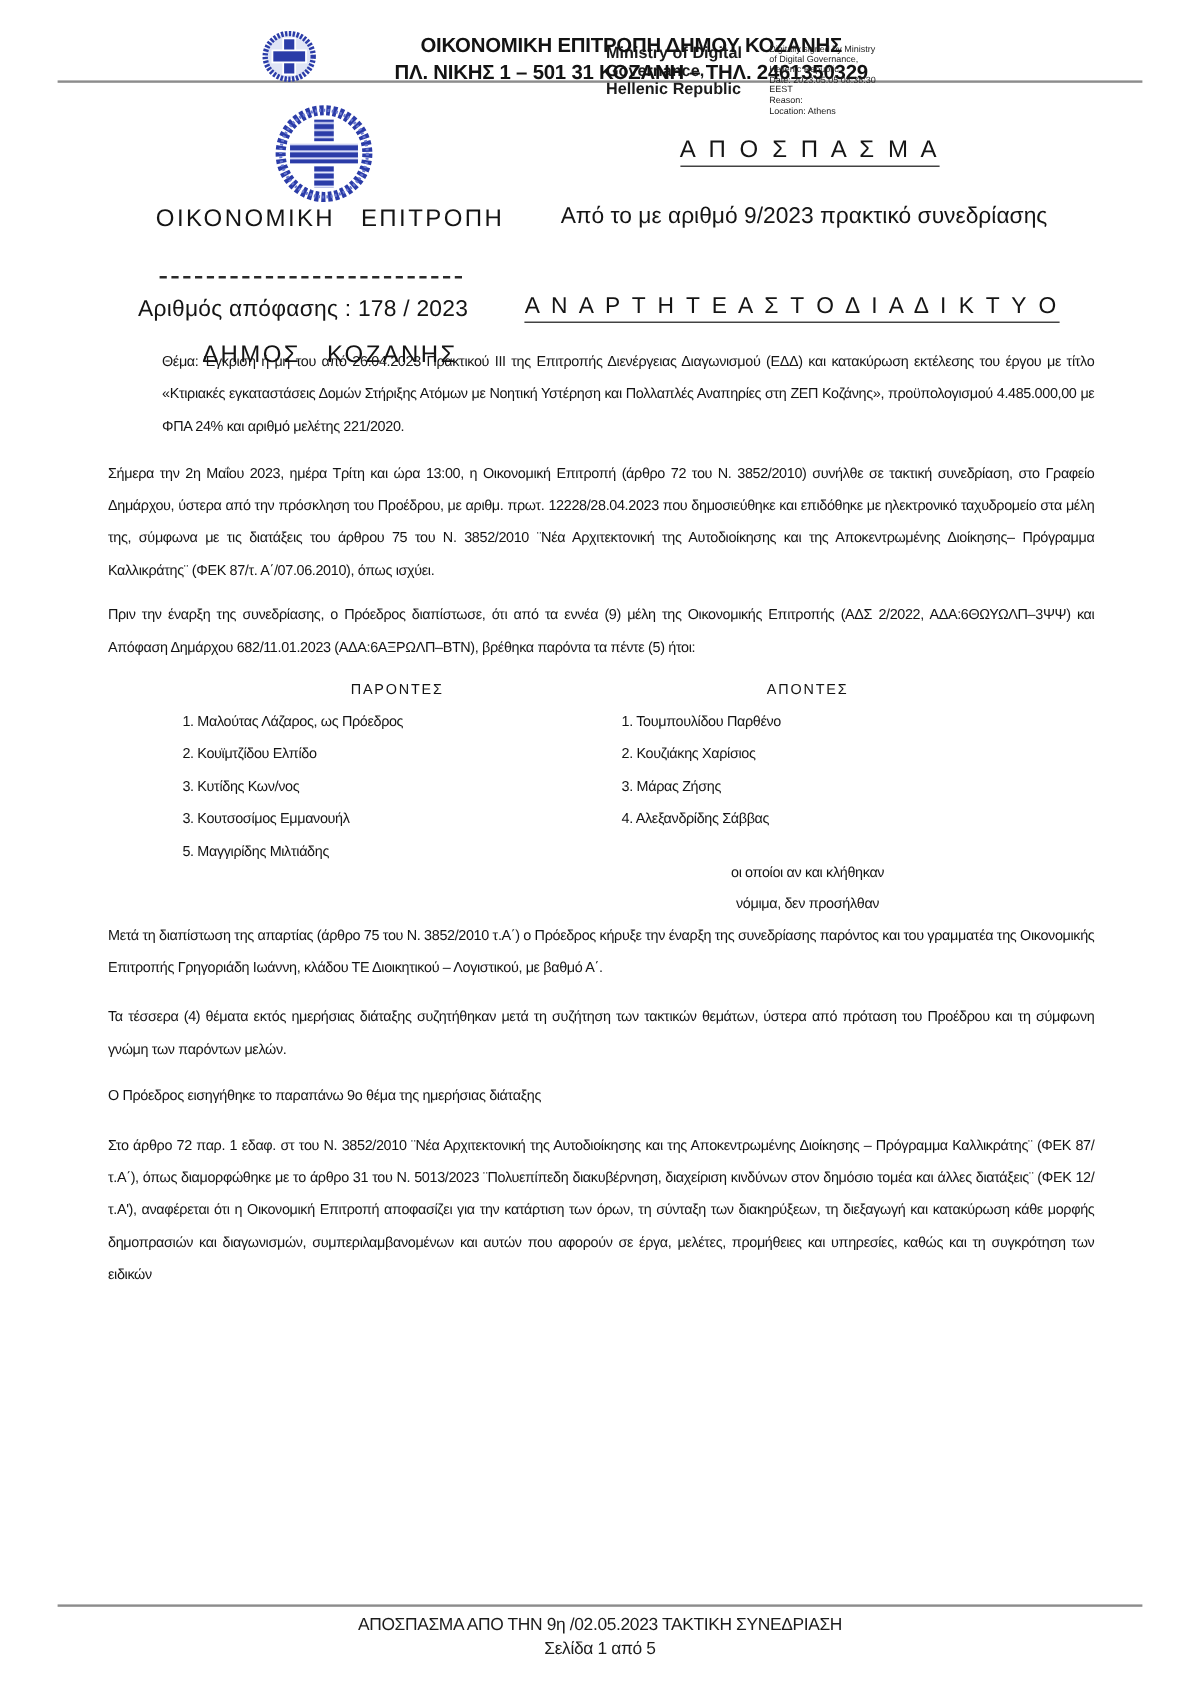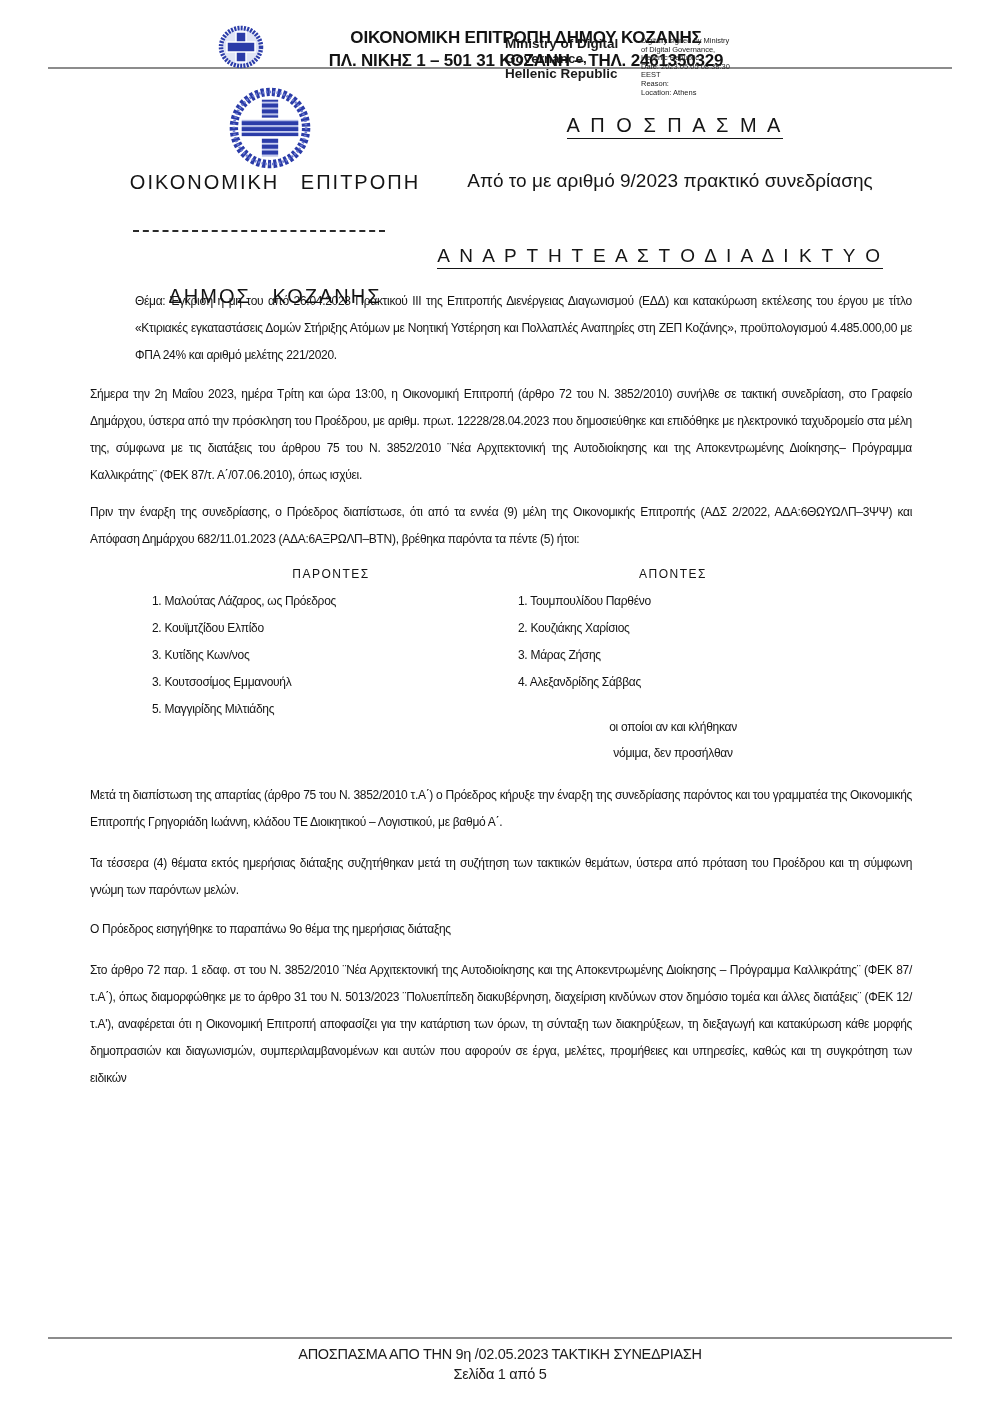--- a/index.html
+++ b/index.html
@@ -38,21 +38,21 @@
   
   .body-flow{position:absolute;top:288px;left:90px;width:822px;
     font-size:12px;line-height:27px;letter-spacing:-0.3px;color:#141414;}
   .para{text-align:justify;margin:0 0 12px 0;}
   .para.thema{padding-left:45px;margin-bottom:12px;}
   .para.p2{margin-bottom:10px;}
   .para.p3{margin-bottom:8px;}
   .para.last{margin-bottom:0;}
   .no-justify{text-align:left;}
 
-  .cols{display:flex;margin-bottom:16px;}
+  .cols{display:flex;}
   .col-present{width:420px;padding-left:62px;box-sizing:border-box;}
   .col-absent{width:310px;margin-left:8px;}
   .col-heading{text-align:center;letter-spacing:1.5px;}
   .attendee{white-space:nowrap;}
   .absent-note{text-align:center;margin-top:18px;line-height:26px;}
 
   
   .ftr-rule{position:absolute;top:1337px;left:48px;width:904px;height:2px;background:#8c8c8c;}
   .ftr-text{position:absolute;top:1344px;left:100px;width:800px;text-align:center;
     font-size:14.5px;line-height:20px;letter-spacing:-0.3px;color:#1c1c1c;}
@@ -117,20 +117,21 @@
     <div>ΟΙΚΟΝΟΜΙΚΗ  ΕΠΙΤΡΟΠΗ</div>
     <div style="margin-top:86px">ΔΗΜΟΣ  ΚΟΖΑΝΗΣ</div>
   </div>
   <div class="org-divider"></div>
 
   <div class="doc-title">
     <span>Α Π Ο Σ Π Α Σ Μ Α</span>
   </div>
   <div class="doc-subtitle">Από το με αριθμό 9/2023 πρακτικό συνεδρίασης</div>
 
+  <div class="decision-number">Αριθμός  απόφασης : 178 / 2023</div>
   <div class="web-posting">
     <span>Α Ν Α Ρ Τ Η Τ Ε Α  Σ Τ Ο  Δ Ι Α Δ Ι Κ Τ Υ Ο</span>
   </div>
 
   <div class="body-flow">
 
     <p class="para thema">Θέμα:  Έγκριση ή μη του από 26.04.2023 Πρακτικού ΙΙΙ της Επιτροπής Διενέργειας Διαγωνισμού (ΕΔΔ) και κατακύρωση εκτέλεσης του έργου με τίτλο «Κτιριακές εγκαταστάσεις Δομών Στήριξης Ατόμων με Νοητική Υστέρηση και Πολλαπλές Αναπηρίες στη ΖΕΠ Κοζάνης», προϋπολογισμού 4.485.000,00 με ΦΠΑ 24% και αριθμό μελέτης 221/2020.</p>
 
     <p class="para p2">Σήμερα την 2η Μαΐου 2023, ημέρα Τρίτη  και ώρα 13:00, η Οικονομική Επιτροπή (άρθρο 72 του Ν. 3852/2010) συνήλθε σε τακτική συνεδρίαση, στο Γραφείο Δημάρχου, ύστερα από την πρόσκληση του Προέδρου, με αριθμ. πρωτ. 12228/28.04.2023 που δημοσιεύθηκε και επιδόθηκε με ηλεκτρονικό ταχυδρομείο στα μέλη της, σύμφωνα με τις διατάξεις του άρθρου 75 του Ν. 3852/2010 ¨Νέα Αρχιτεκτονική της Αυτοδιοίκησης και της Αποκεντρωμένης Διοίκησης– Πρόγραμμα Καλλικράτης¨ (ΦΕΚ 87/τ. Α΄/07.06.2010), όπως ισχύει.</p>
 

